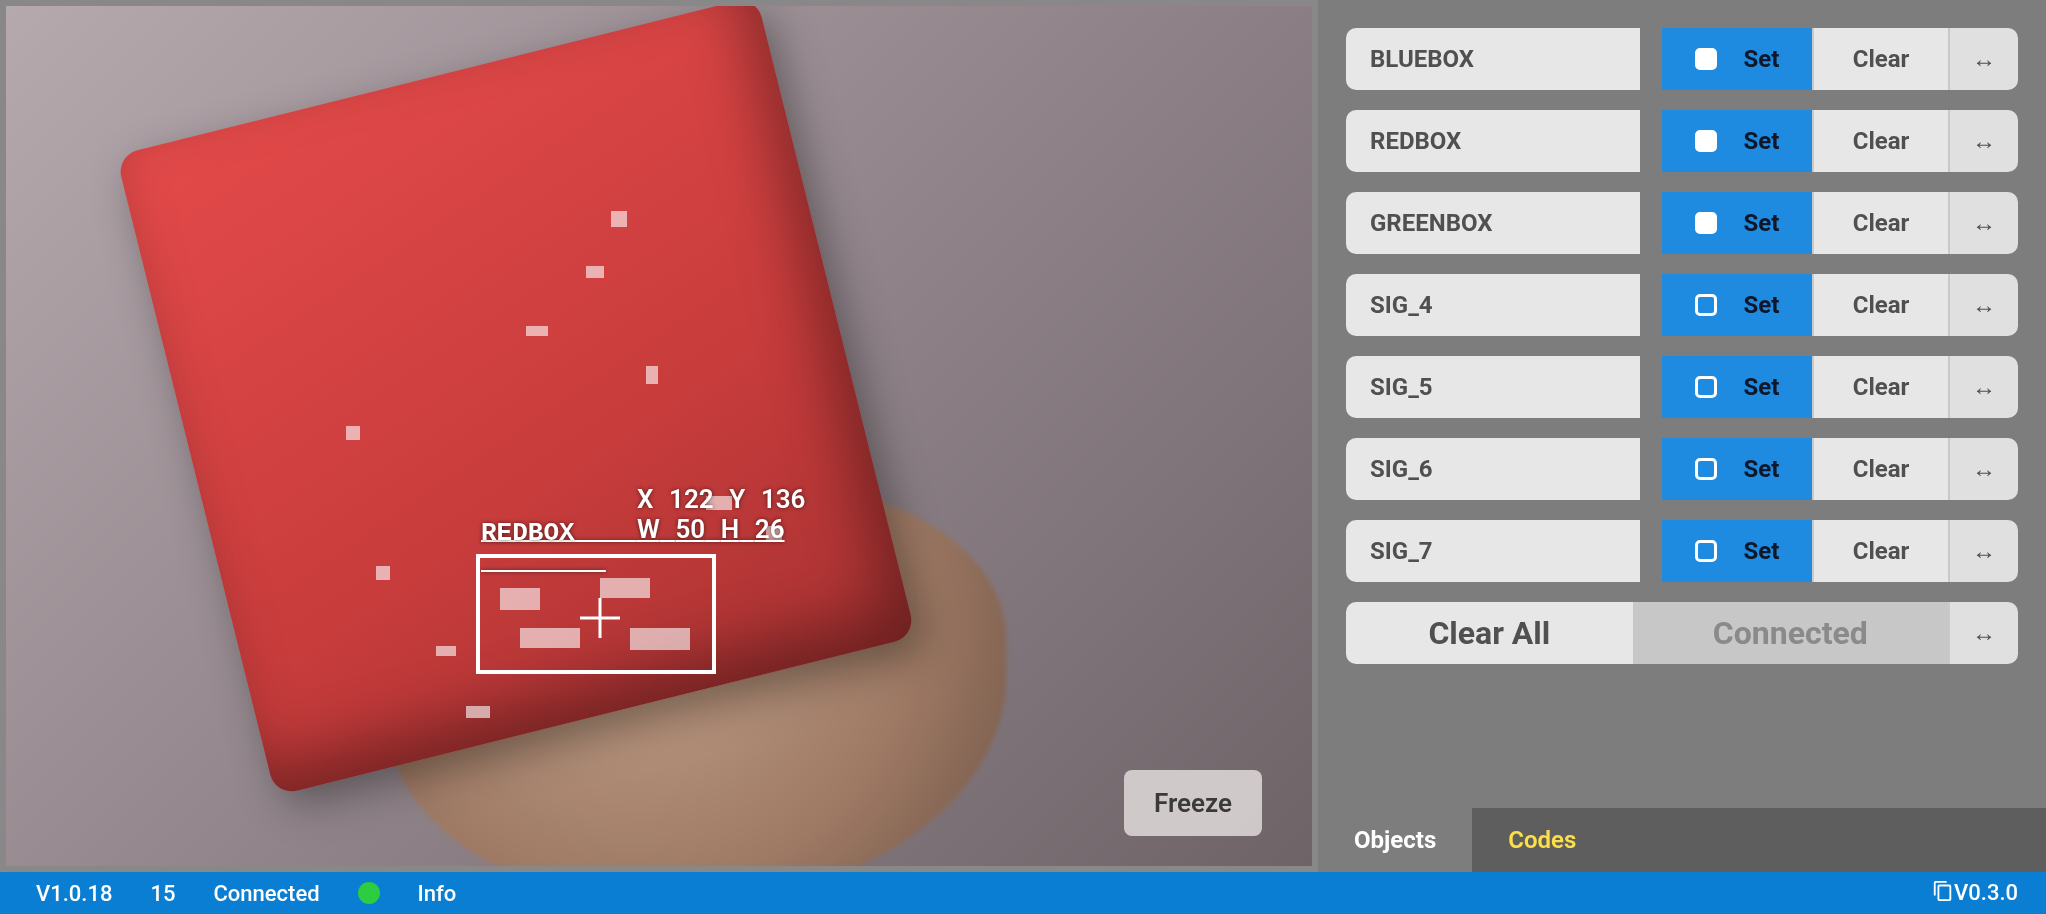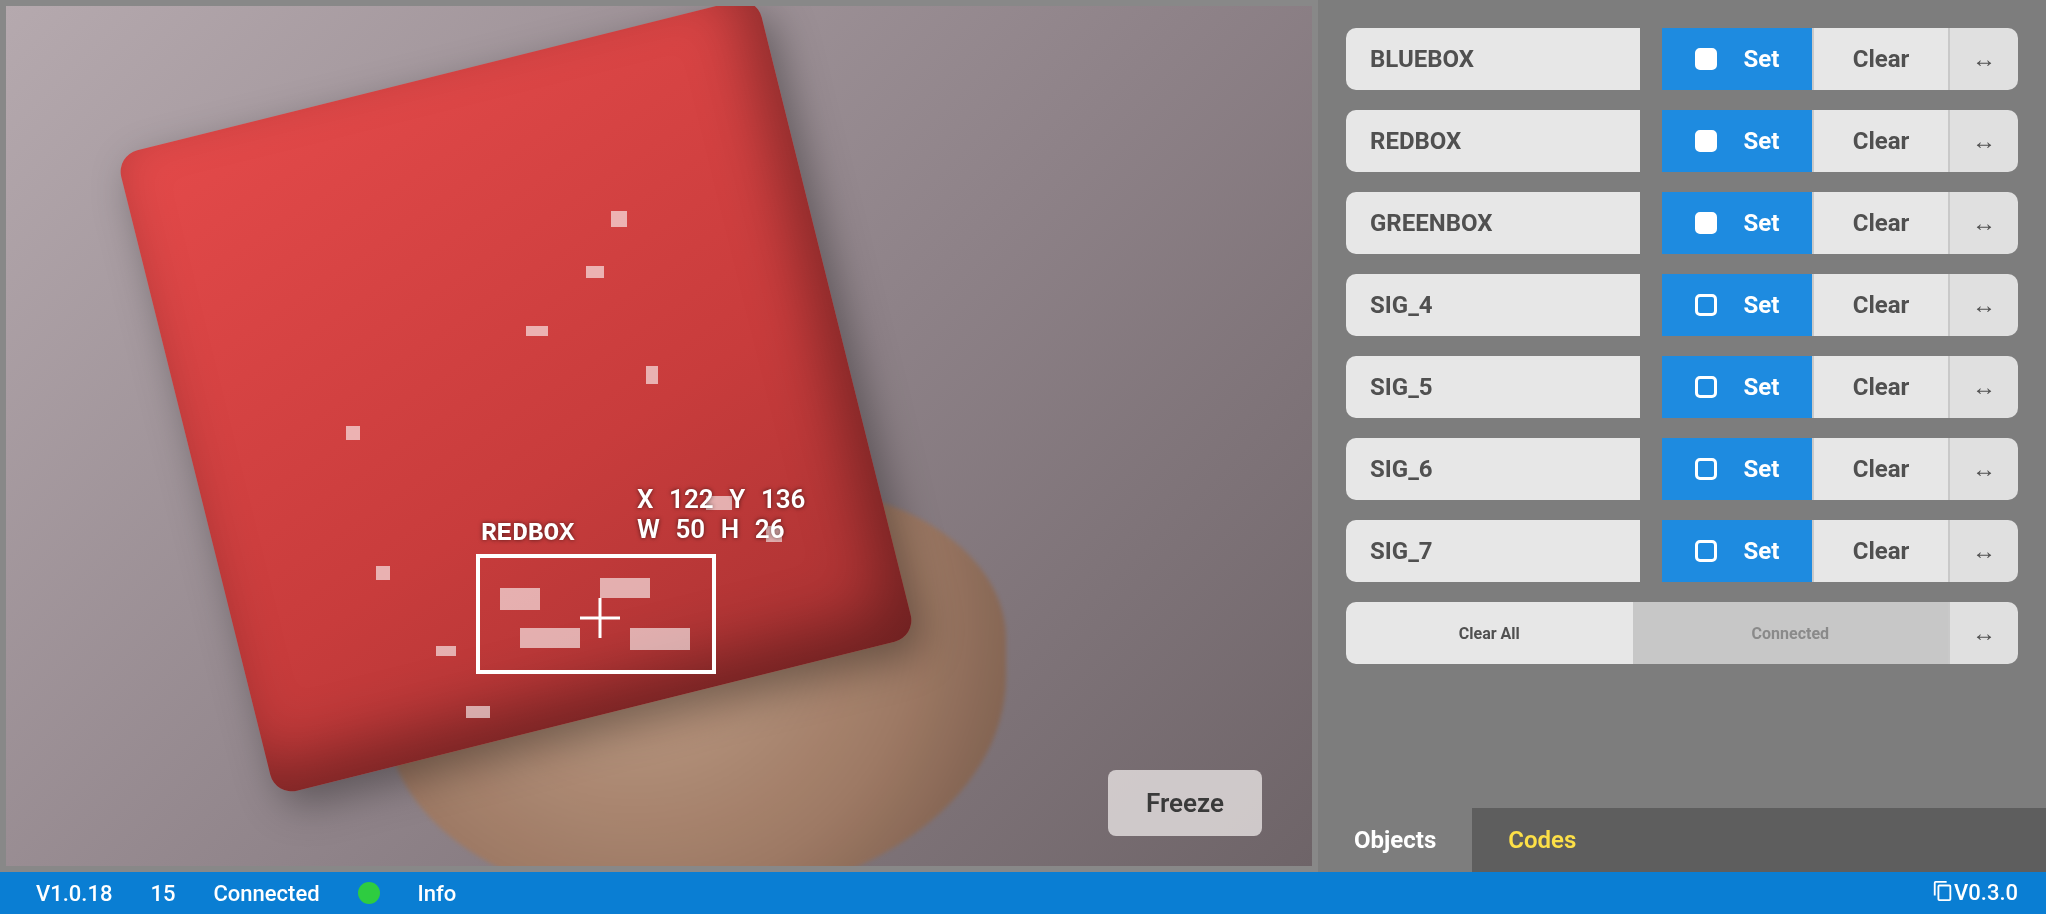--- a/index.html
+++ b/index.html
@@ -34,54 +34,54 @@
   }
   .crosshair { position:absolute; width:40px; height:40px; }
   .crosshair:before, .crosshair:after { content:""; position:absolute; background:#fff; }
   .crosshair:before { left:50%; top:0; width:3px; height:100%; transform:translateX(-50%); }
   .crosshair:after  { top:50%; left:0; height:3px; width:100%; transform:translateY(-50%); }
 
   .freeze-btn {
     position: absolute; right: 50px; bottom: 30px;
     background: rgba(230,225,225,0.8); color:#3a3a3a;
     font-size: 26px; font-weight: 600;
-    padding: 18px 38px; border-radius: 8px; border:none;
+    padding: 18px 30px; border-radius: 8px; border:none;
     cursor: pointer;
   }
 
   .side-panel { flex:1; background:#7d7d7d; display:flex; flex-direction:column;text-align:center; }
   .sig-list { flex:1; padding: 28px 28px 0 28px; display:flex; flex-direction:column; gap:20px; }
   .sig-row { display:flex; height:62px; border-radius:10px; overflow:hidden; }
   .sig-name {
     flex:1; background:#e7e7e7; color:#505050; font-size:24px; font-weight:700;
     display:flex; align-items:center; padding-left:24px;
   }
   .sig-set {
-    width:150px; background:#1e8be0; color:#ffffff; font-size:24px; font-weight:700;
+    width:150px; background:#1e8be0; color:#0f172a; font-size:24px; font-weight:700;
     display:flex; align-items:center; justify-content:center; gap:27px;margin-left:22px;
   }
   .sig-set .chk {
     width:22px; height:22px; border:3px solid #fff; border-radius:5px; display:inline-block;
   }
   .sig-set .chk.filled { background:#fff; }
   .sig-clear {
     width:136px; background:#e7e7e7; color:#505050; font-size:24px; font-weight:700;
     display:flex; align-items:center; justify-content:center;
     border-left: 2px solid #c9c9c9;
   }
   .sig-arrow {
     width:70px; background:#e0e0e0; color:#505050; font-size:24px;
     display:flex; align-items:center; justify-content:center;
     border-left: 2px solid #c9c9c9;
   }
 
   .extra-row { display:flex; height:62px; border-radius:10px; overflow:hidden; }
   .extra-row .btn {
     display:flex; align-items:center; justify-content:center;
-    font-size:16px; font-weight:700;
+    font-size:32px; font-weight:700;
   }
   .clear-all { flex:1; background:#e7e7e7; color:#505050; }
   .brightness { flex:1.1; background:#c7c7c7; color:#8a8a8a; }
   .extra-arrow { width:70px; background:#e0e0e0; color:#505050; font-size:24px; display:flex; align-items:center; justify-content:center; border-left:2px solid #c9c9c9;}
 
   .tabs { display:flex; height:64px; }
   .tab {
     padding: 0 36px; display:flex; align-items:center;
     color:#e5e5e5; font-size:24px; font-weight:600;
     cursor:pointer;
@@ -120,21 +120,21 @@
         <div class="speck" style="left:700px; top:490px; width:26px; height:14px;"></div>
         <div class="speck" style="left:760px; top:520px; width:16px; height:16px;"></div>
         <div class="speck" style="left:430px; top:640px; width:20px; height:10px;"></div>
         <div class="speck" style="left:460px; top:700px; width:24px; height:12px;"></div>
         <div class="speck" style="left:370px; top:560px; width:14px; height:14px;"></div>
         <div class="speck" style="left:605px; top:205px; width:16px; height:16px;"></div>
 
         <div class="overlay-text" style="left:475px; top:448px;">
           <span>X</span> <span>122</span> <span>Y</span> <span>136</span>
         </div>
-        <div class="overlay-text" style="left:475px; top:478px;">
+        <div class="overlay-text" style="left:475px; top:478px;text-decoration:underline;">
           <span>W</span> <span>50</span> <span>H</span> <span>26</span>
         </div>
         <div class="overlay-text" style="left:475px; top:512px;">REDBOX</div>
 
         <div class="overlay-box" style="left:470px; top:548px; width:240px; height:120px;">
           <div class="crosshair" style="left:100px; top:40px;"></div>
           <div class="speck" style="left:20px; top:30px; width:40px; height:22px;"></div>
           <div class="speck" style="left:120px; top:20px; width:50px; height:20px;"></div>
           <div class="speck" style="left:40px; top:70px; width:60px; height:20px;"></div>
           <div class="speck" style="left:150px; top:70px; width:60px; height:22px;"></div>

